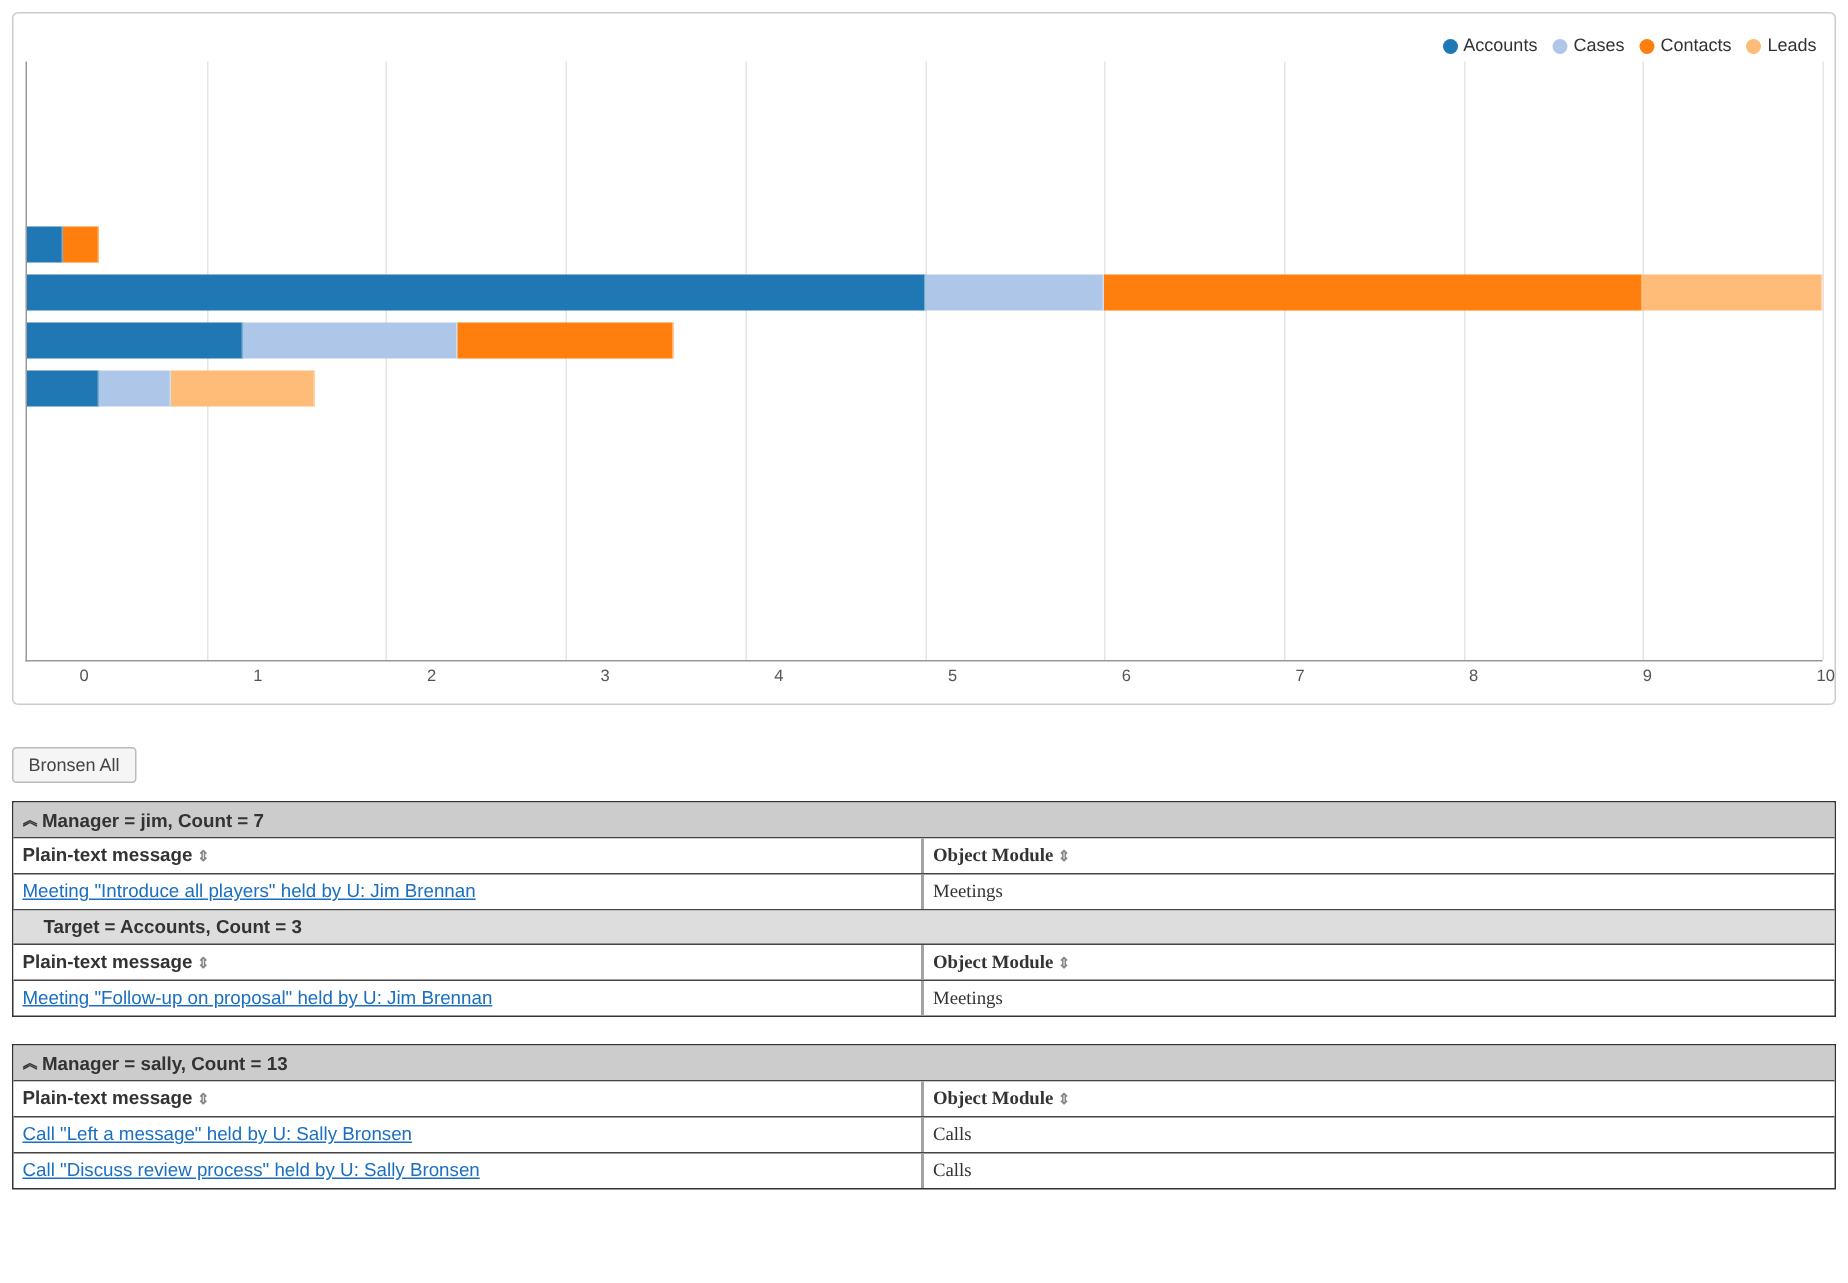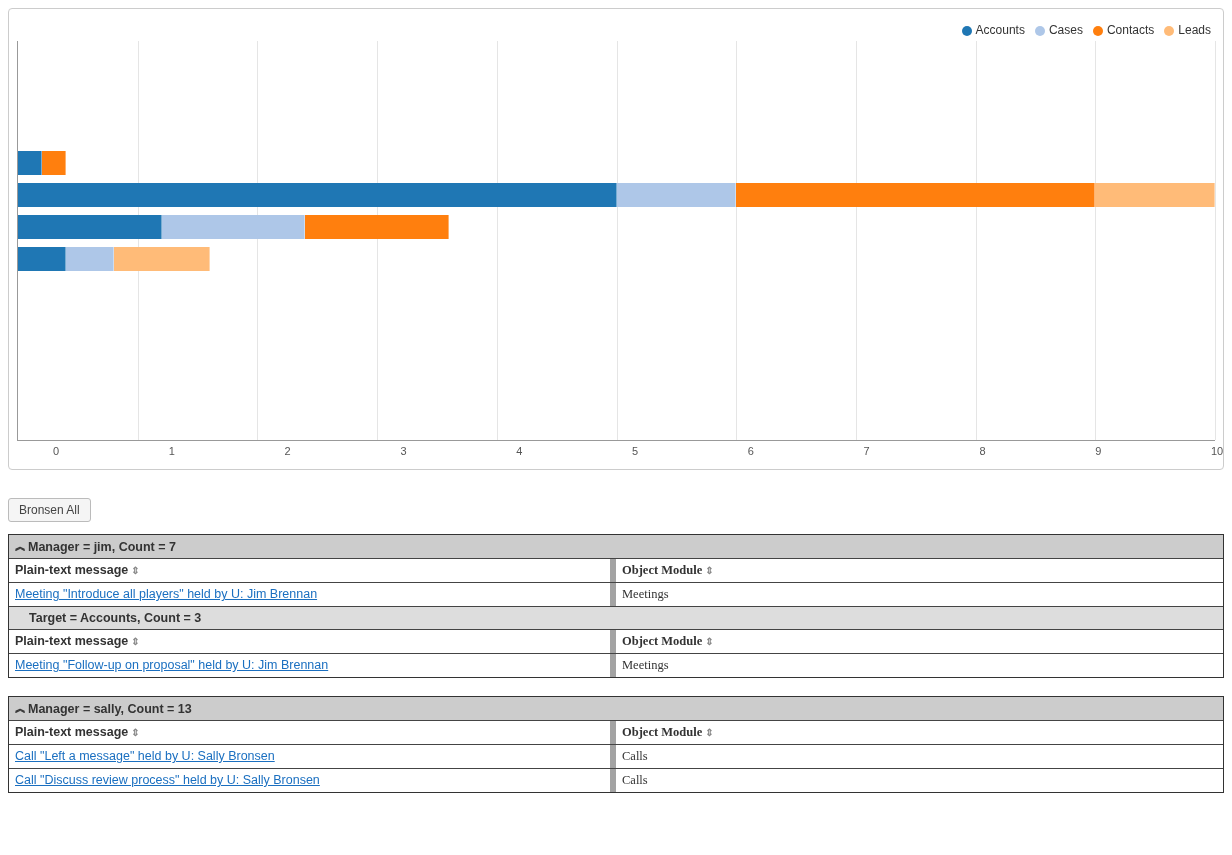--- a/index.html
+++ b/index.html
@@ -121,21 +121,21 @@
     padding: 4px 6px 4px 20px;
     font-size: 12.5px;
   }
   .col-hdr {
     background: #fff;
     font-weight: bold;
     font-size: 12.5px;
   }
   .col-hdr .cell, .data-row .cell {
     padding: 4px 6px;
-    border-right: 6px solid #a3a3a3;
+    border-right: 2px solid #a3a3a3;
   }
   .col-hdr .cell:last-child, .data-row .cell:last-child { border-right: none; font-family: Liberation Serif, serif; }
   .c1 { flex: 0 0 50%; }
   .c2 { flex: 1; }
   .data-row { font-size: 12.5px; }
   .data-row:last-child { border-bottom: none; }
   .link { color: #1a6fc0; text-decoration: underline; cursor: pointer; }
   .sort-icon {
     display: inline-block;
     margin-left: 3px;

